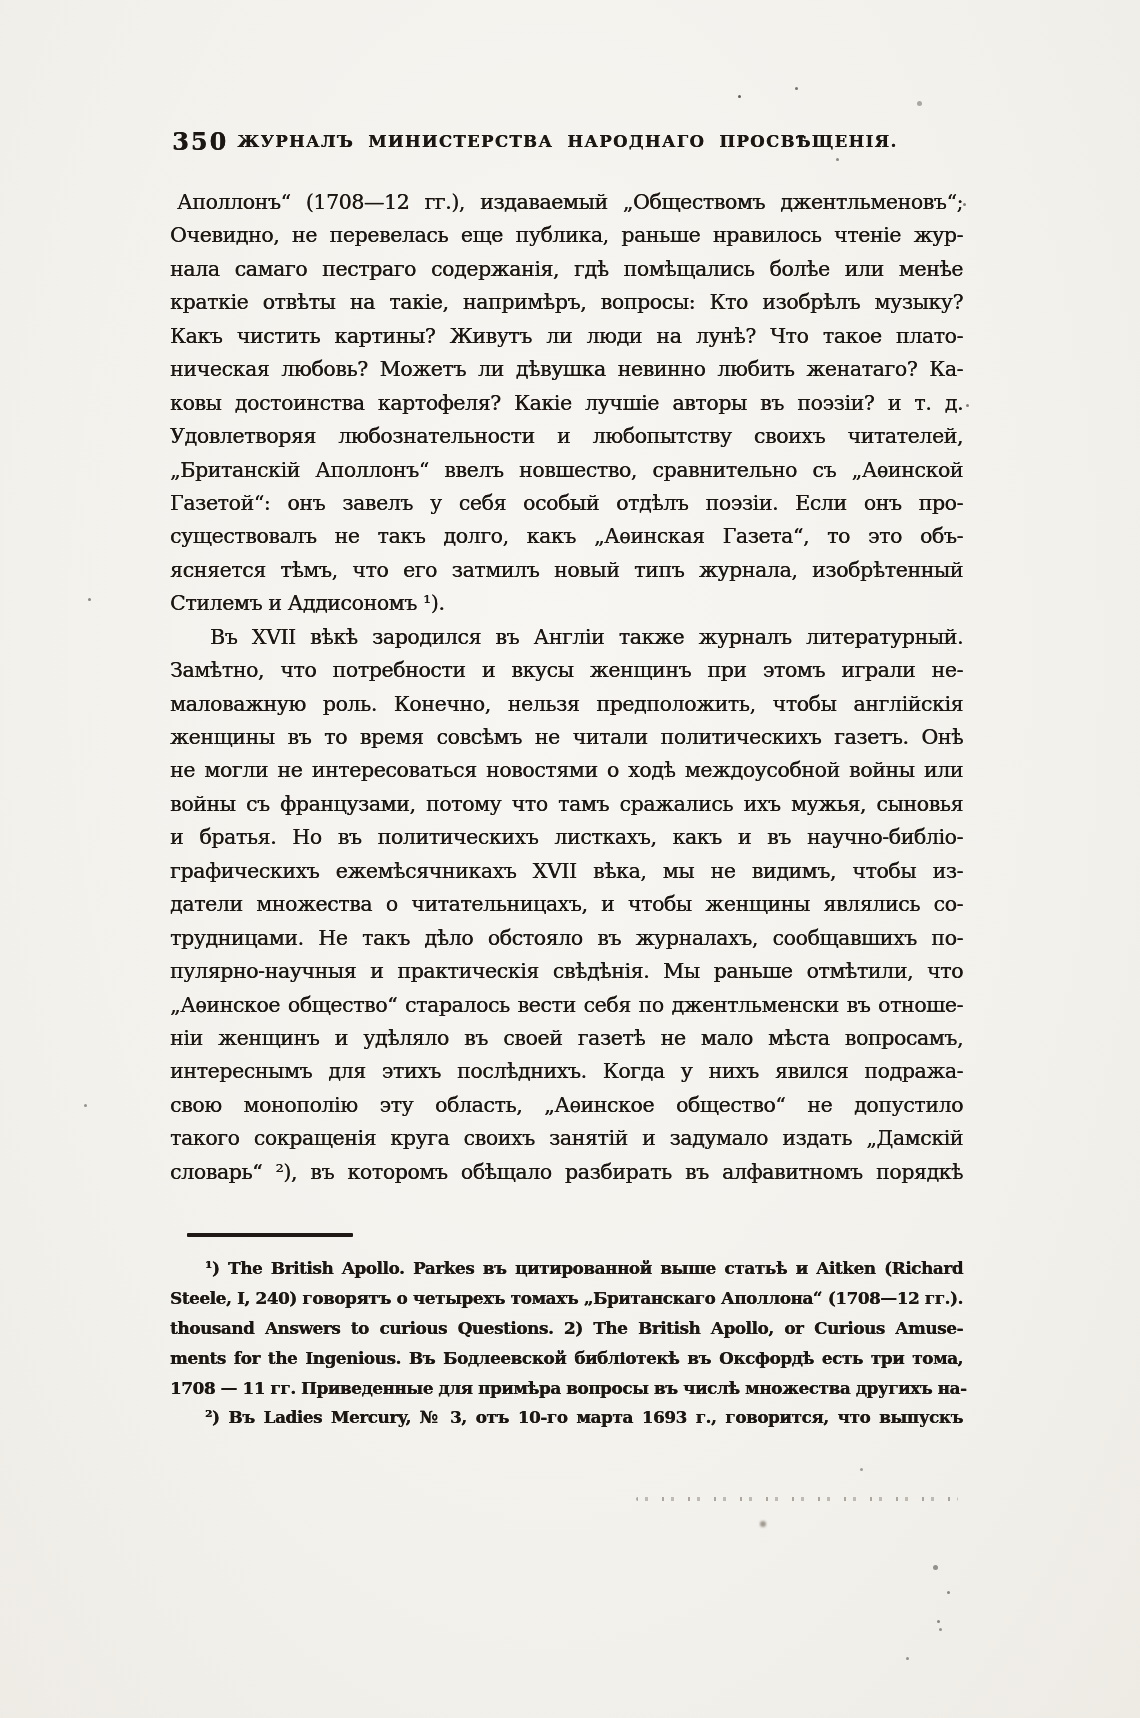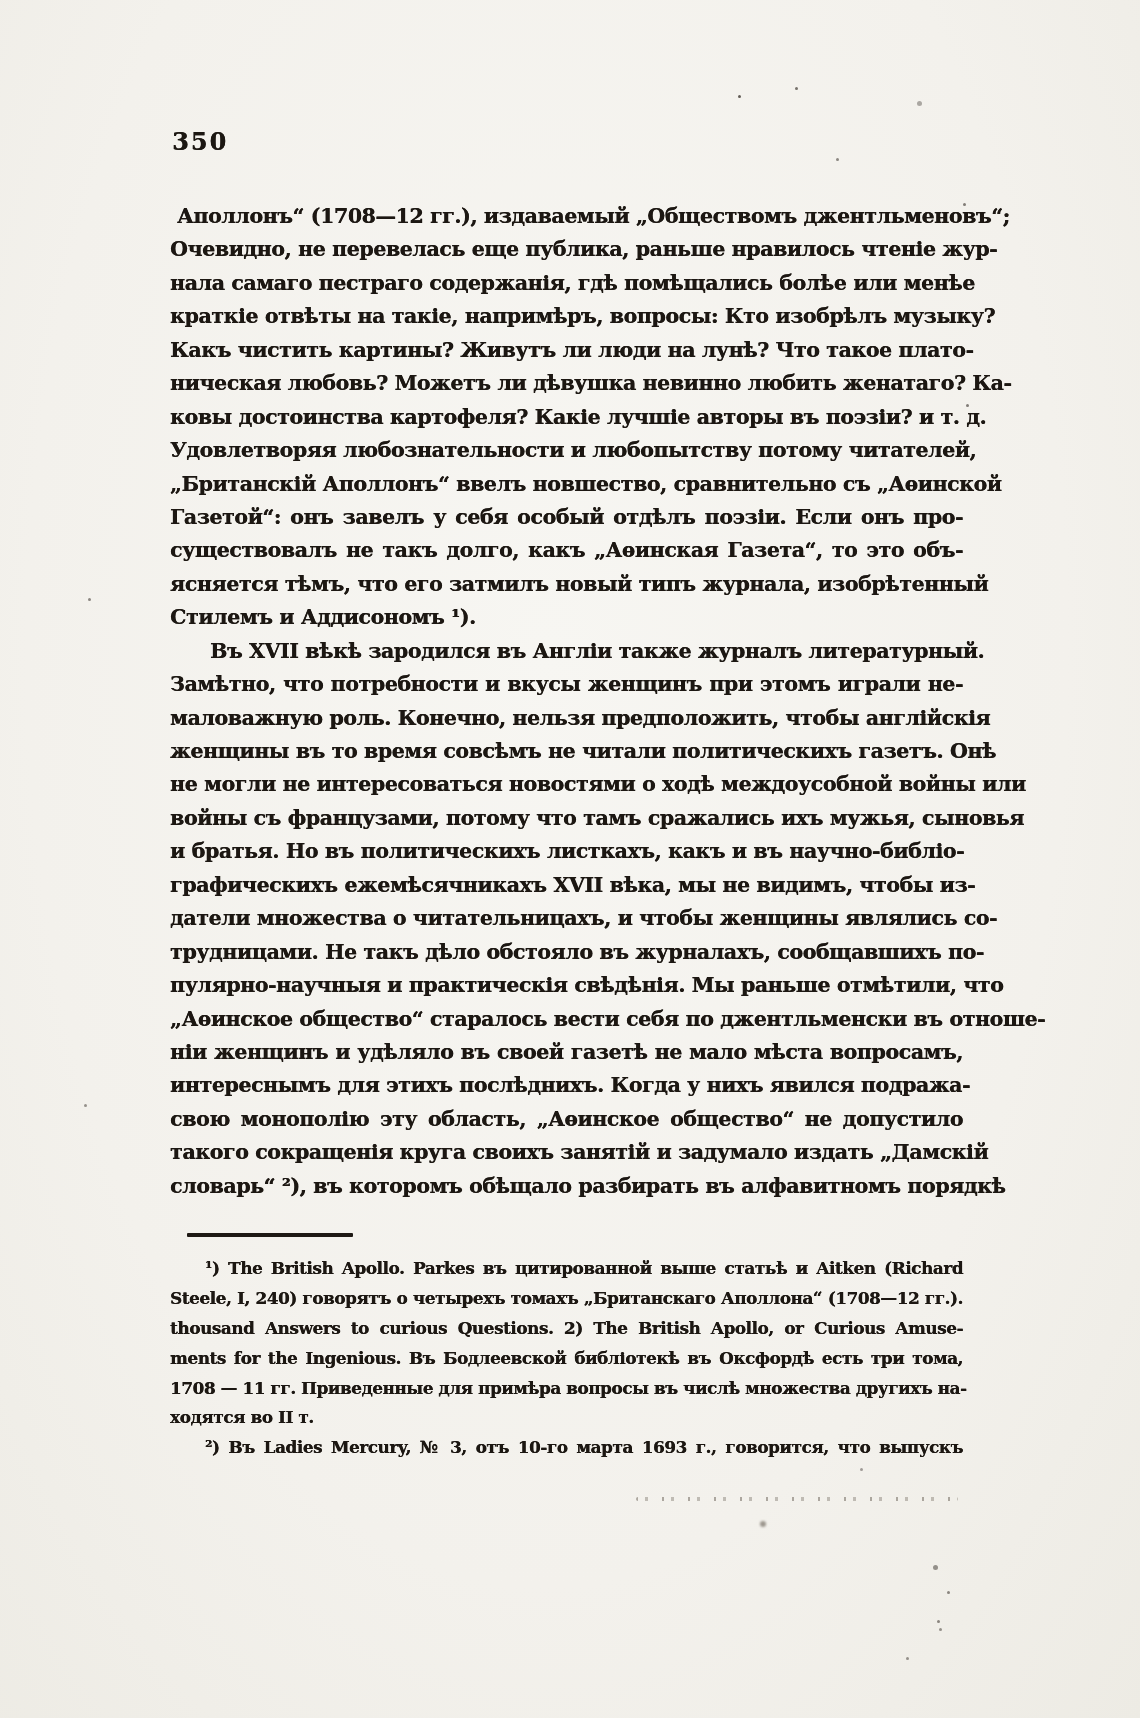--- a/index.html
+++ b/index.html
@@ -19,22 +19,22 @@
     text-shadow:0.4px 0 0 currentColor;
   }
   .runtitle {
     position:absolute; left:40px; right:40px; top:5px; text-align:center;
     font-size:16.5px; font-weight:700; letter-spacing:1.4px; word-spacing:7px;
     text-shadow:0.35px 0 0 currentColor; white-space:nowrap;
   }
 
   
   .maintext {
-    position:absolute; left:170px; top:200px; width:793px;
-    font-size:20.5px; font-weight:700; letter-spacing:-0.4px;
+    position:absolute; left:170px; top:186px; width:793px;
+    font-size:20.5px; font-weight:400; letter-spacing:-0.4px;
     text-shadow:0.35px 0 0 currentColor;
   }
   .maintext .line { line-height:33.45px; height:33.45px; }
 
   .line {
     white-space:nowrap;
     text-align:justify; text-align-last:justify;
   }
   .line.noj { text-align-last:left; }
   .line.first { text-indent:7px; }
@@ -87,32 +87,33 @@
       906px 1657px 0 0 rgba(35,28,22,.45);
   }
 </style>
 </head>
 <body>
 
 <div class="page">
 
   <div class="hdr">
     <div class="pagenum">350</div>
+    <div class="runtitle">ЖУРНАЛЪ МИНИСТЕРСТВА НАРОДНАГО ПРОСВѢЩЕНІЯ.</div>
   </div>
 
   <div class="maintext">
     <div>
       <div class="line first">Аполлонъ“ (1708—12 гг.), издаваемый „Обществомъ джентльменовъ“;</div>
       <div class="line">Очевидно, не перевелась еще публика, раньше нравилось чтеніе жур-</div>
       <div class="line">нала самаго пестраго содержанія, гдѣ помѣщались болѣе или менѣе</div>
       <div class="line">краткіе отвѣты на такіе, напримѣръ, вопросы: Кто изобрѣлъ музыку?</div>
       <div class="line">Какъ чистить картины? Живутъ ли люди на лунѣ? Что такое плато-</div>
       <div class="line">ническая любовь? Можетъ ли дѣвушка невинно любить женатаго? Ка-</div>
       <div class="line">ковы достоинства картофеля? Какіе лучшіе авторы въ поэзіи? и т. д.</div>
-      <div class="line">Удовлетворяя любознательности и любопытству потому читателей,</div>
+      <div class="line">Удовлетворяя любознательности и любопытству своихъ читателей,</div>
       <div class="line">„Британскій Аполлонъ“ ввелъ новшество, сравнительно съ „Аѳинской</div>
       <div class="line">Газетой“: онъ завелъ у себя особый отдѣлъ поэзіи. Если онъ про-</div>
       <div class="line">существовалъ не такъ долго, какъ „Аѳинская Газета“, то это объ-</div>
       <div class="line">ясняется тѣмъ, что его затмилъ новый типъ журнала, изобрѣтенный</div>
       <div class="line noj">Стилемъ и Аддисономъ ¹).</div>
     </div>
     <div>
       <div class="line ind">Въ XVII вѣкѣ зародился въ Англіи также журналъ литературный.</div>
       <div class="line">Замѣтно, что потребности и вкусы женщинъ при этомъ играли не-</div>
       <div class="line">маловажную роль. Конечно, нельзя предположить, чтобы англійскія</div>
@@ -135,21 +136,20 @@
 
   <div class="fnrule"></div>
 
   <div class="footnotes">
     <div>
       <div class="line indf">¹) The British Apollo. Parkes въ цитированной выше статьѣ и Aitken (Richard</div>
       <div class="line">Steele, I, 240) говорятъ о четырехъ томахъ „Британскаго Аполлона“ (1708—12 гг.).</div>
       <div class="line">thousand Answers to curious Questions. 2) The British Apollo, or Curious Amuse-</div>
       <div class="line">ments for the Ingenious. Въ Бодлеевской библіотекѣ въ Оксфордѣ есть три тома,</div>
       <div class="line">1708 — 11 гг. Приведенные для примѣра вопросы въ числѣ множества другихъ на-</div>
-      <div class="line noj">ходятся во II т.</div>
     </div>
     <div>
       <div class="line indf">²) Въ Ladies Mercury, № 3, отъ 10-го марта 1693 г., говорится, что выпускъ</div>
     </div>
   </div>
 
   <div class="smudge"></div>
   <div class="smudge2"></div>
   <div class="specks"></div>
 

